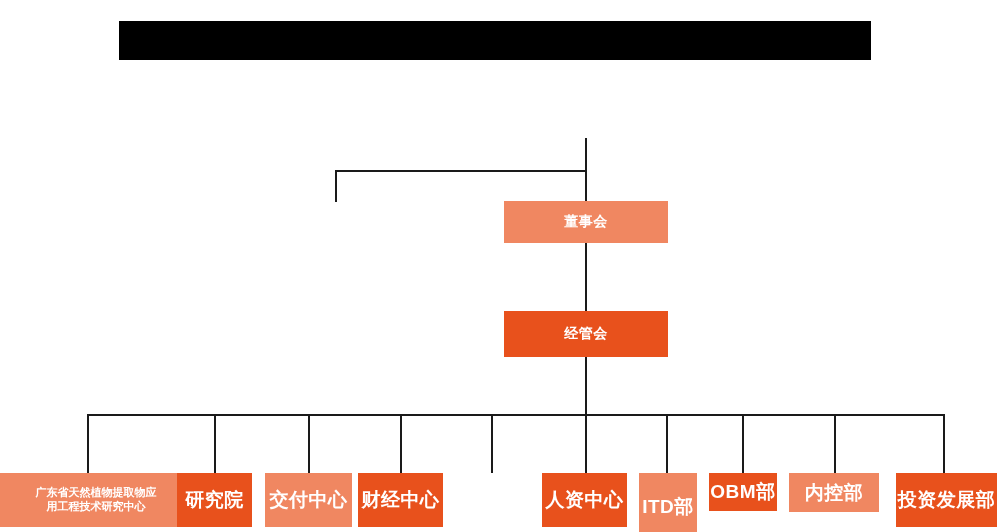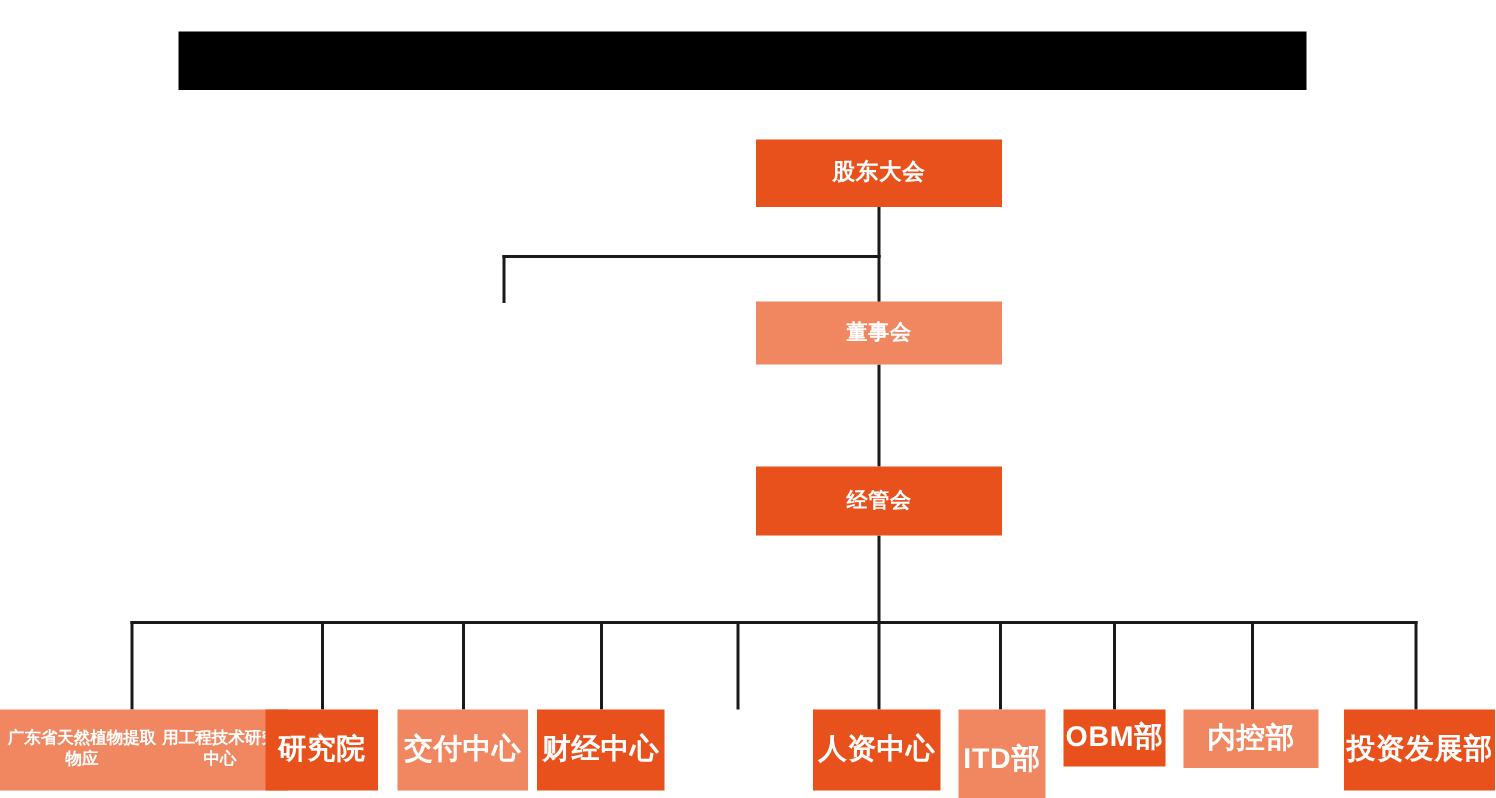--- a/index.html
+++ b/index.html
@@ -72,34 +72,31 @@
   <div class="connector connector-v" style="left:214px; top:414px; width:2px; height:59px;"></div>
   <div class="connector connector-v" style="left:308px; top:414px; width:2px; height:59px;"></div>
   <div class="connector connector-v" style="left:400px; top:414px; width:2px; height:59px;"></div>
   <div class="connector connector-v" style="left:491px; top:414px; width:2px; height:59px;"></div>
   <div class="connector connector-v" style="left:585px; top:414px; width:2px; height:59px;"></div>
   <div class="connector connector-v" style="left:666px; top:414px; width:2px; height:59px;"></div>
   <div class="connector connector-v" style="left:742px; top:414px; width:2px; height:59px;"></div>
   <div class="connector connector-v" style="left:834px; top:414px; width:2px; height:59px;"></div>
   <div class="connector connector-v" style="left:943px; top:414px; width:2px; height:59px;"></div>
 
-  <div class="node node-primary node-lg" style="left:504px; top:93px; width:164px; height:45px;">
-    <span>股东大会</span>
-  </div>
 
 
   <div class="node node-secondary node-md" style="left:504px; top:201px; width:164px; height:42px;">
     <span>董事会</span>
   </div>
 
   <div class="node node-primary node-md" style="left:504px; top:311px; width:164px; height:46px;">
     <span>经管会</span>
   </div>
 
-  <div class="node node-secondary node-xs" style="left:0px; top:473px; width:192px; height:54px; flex-direction:row;">
+  <div class="node node-secondary node-xs" style="left:0px; top:473px; width:192px; height:54px; flex-direction:column;">
     <span>广东省天然植物提取物应</span>
     <span>用工程技术研究中心</span>
   </div>
 
   <div class="node node-primary node-sm" style="left:177px; top:473px; width:75px; height:54px;">
     <span>研究院</span>
   </div>
 
   <div class="node node-secondary node-sm" style="left:265px; top:473px; width:87px; height:54px;">
     <span>交付中心</span>

